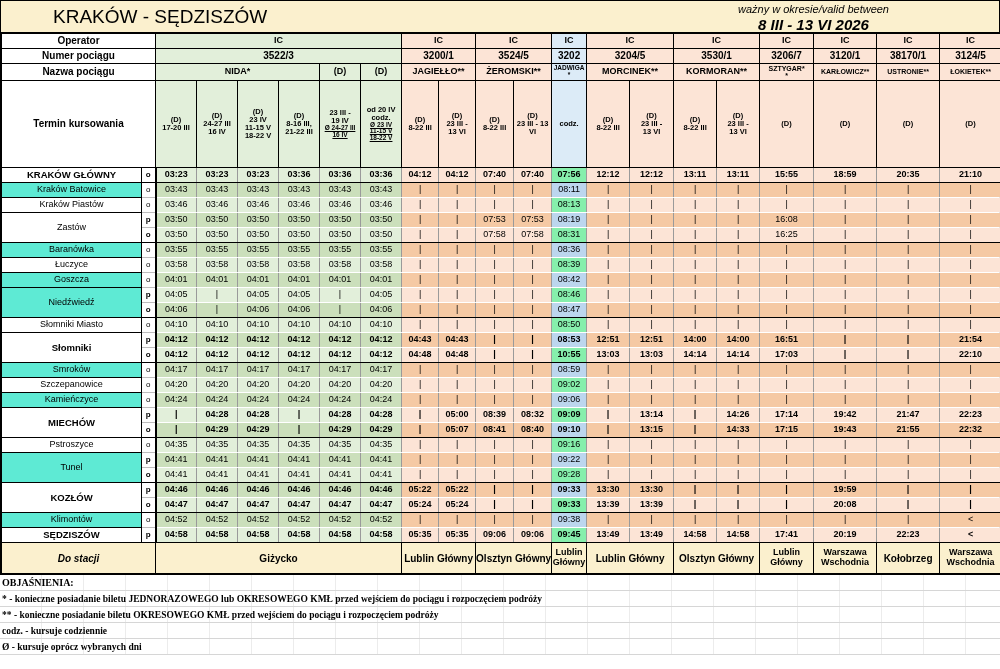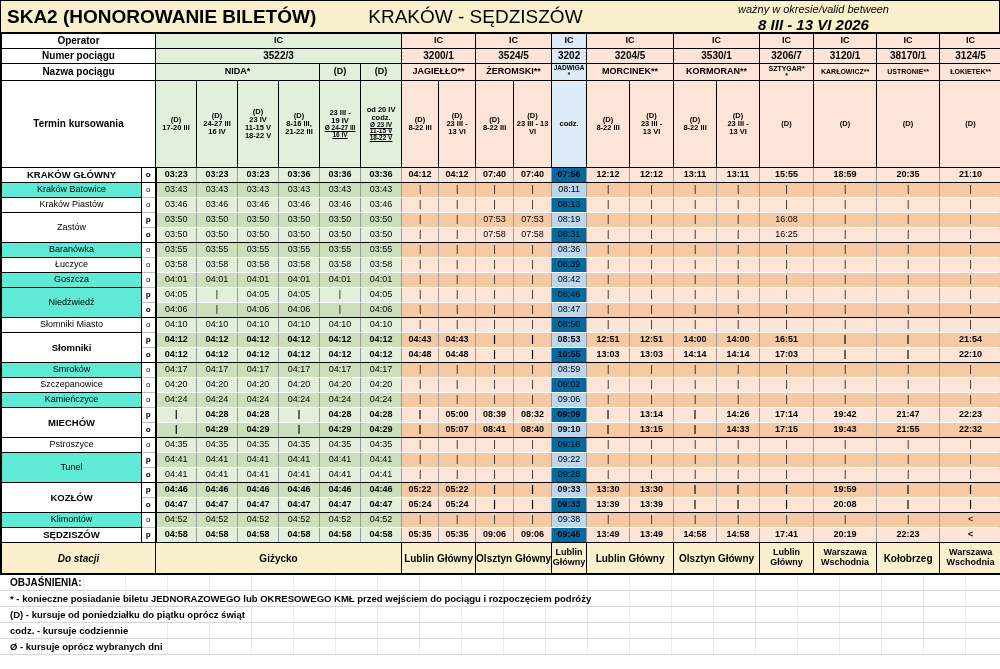--- a/index.html
+++ b/index.html
@@ -28,39 +28,38 @@
   td.stn{background:#fff;border:1px solid #000;font-size:9px;}
   td.stn.gray{background:#5eead4;}
   td.stn.major{font-weight:bold;font-size:9.5px;}
   td.op{font-size:8px;background:#fff;border-left:1px solid #000;border-right:2px solid #000;border-bottom:1px solid #bdbdbd;}
   tr.boldrow td{font-weight:bold;}
   td.gl{border-left:1.5px solid #000;}
   tr.bt>td{border-top:1.5px solid #000;}
   tr.bb>td{border-bottom:1.5px solid #000;}
   td.t-green-e{background:#e2efda}td.t-green-o{background:#cbdfbb}
   td.t-orange-e{background:#fce4d6}td.t-orange-o{background:#f5c9a4}
-  td.t-blue-e{background:#0369a1}td.t-blue-o{background:#bcd6ee}
+  td.t-blue-e{background:#86efac}td.t-blue-o{background:#bcd6ee}
   td.last{border-right:1.5px solid #000;}
   
   tr.dest td{background:#fbf0ce;border:1px solid #000;height:30px;font-weight:bold;font-size:10px;line-height:1.1;}
   tr.dest td.dn{font-size:9px;}
   tr.dest td.lblc{font-style:italic;}
   
   .legend{width:1000px;background:
      repeating-linear-gradient(90deg, transparent 0 41px, #ececec 41px 42px);}
   .legend-row{height:15px;display:flex;align-items:center;border-bottom:1px solid #d6d6d6;
-     font-size:9.5px;font-weight:bold;padding-left:10px;background:rgba(255,255,255,.0);white-space:nowrap;}
+     font-size:9.5px;font-weight:bold;padding-left:2px;background:rgba(255,255,255,.0);white-space:nowrap;font-family:Liberation Serif, serif;}
   .legend-row.head{font-size:10px;}
 </style>
 </head>
 <body>
 
 <div class="sheet">
   <div class="titlebar">
-    <span class="title-left">SKA2 (HONOROWANIE BILETÓW)</span>
     <span class="title-center">KRAKÓW - SĘDZISZÓW</span>
     <span class="title-right">
       <span class="valid-label">ważny w okresie/valid between</span><br>
       <span class="valid-range">8 III - 13 VI 2026</span>
     </span>
   </div>
   <table>
       <colgroup>
         <col style="width: 140px;">
         <col style="width: 14px;">
@@ -797,16 +796,16 @@
           <td colspan="1">Kołobrzeg</td>
           <td class="dn" colspan="1">Warszawa Wschodnia</td>
         </tr>
       </tbody>
     </table>
 </div>
 
 <div class="legend">
   <div class="legend-row head">OBJAŚNIENIA:</div>
 <div class="legend-row">* - konieczne posiadanie biletu JEDNORAZOWEGO lub OKRESOWEGO KMŁ przed wejściem do pociągu i rozpoczęciem podróży</div>
-    <div class="legend-row">(D) - kursuje od poniedziałku do piątku oprócz świąt</div>
+    <div class="legend-row">** - konieczne posiadanie biletu OKRESOWEGO KMŁ przed wejściem do pociągu i rozpoczęciem podróży</div>
     <div class="legend-row">codz. - kursuje codziennie</div>
     <div class="legend-row">Ø - kursuje oprócz wybranych dni</div>
   </div>
 
 </body></html>

